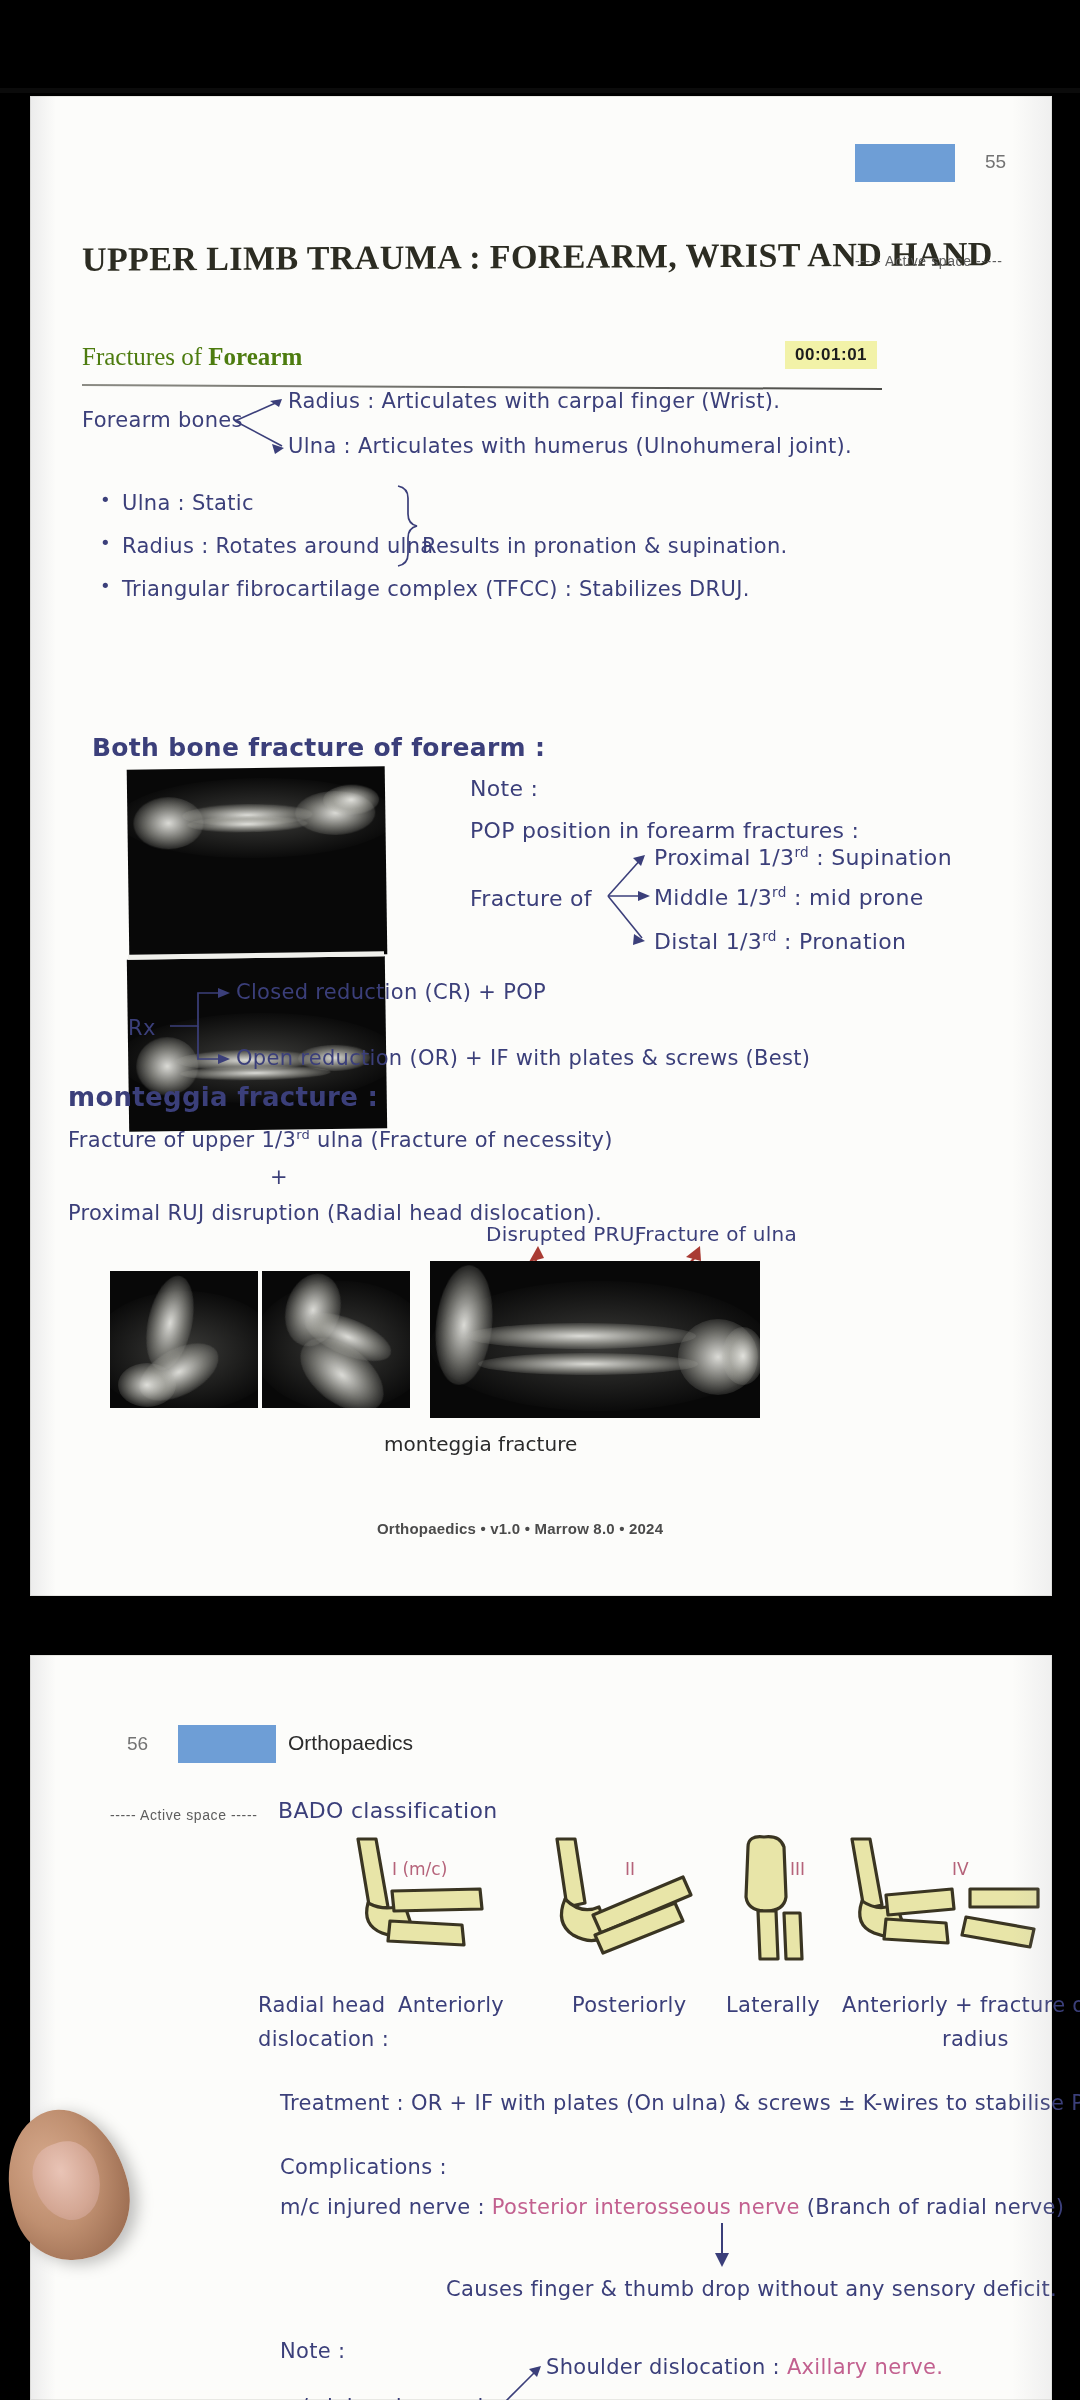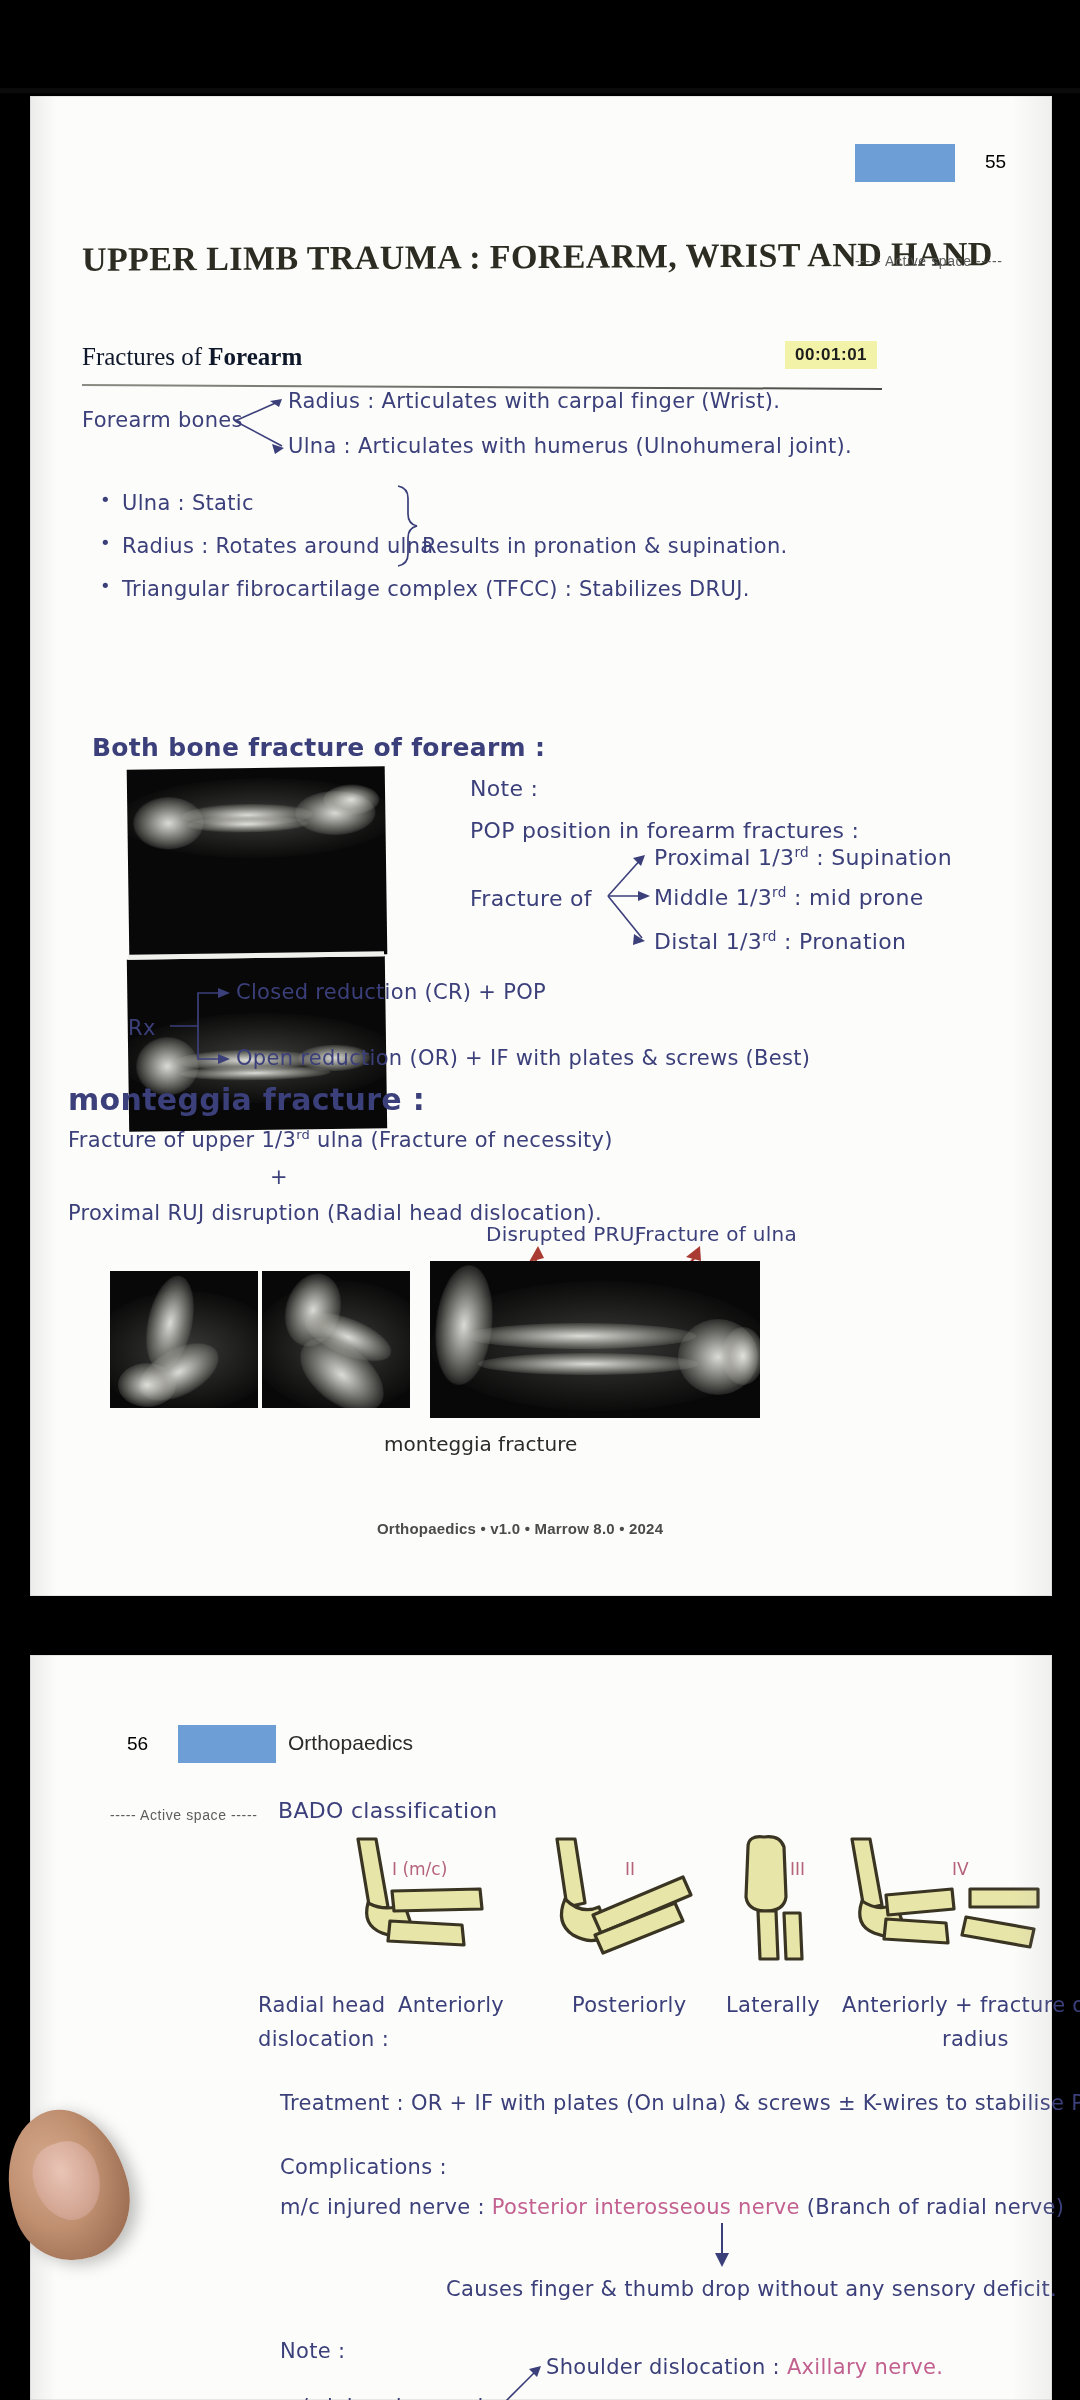--- a/index.html
+++ b/index.html
@@ -53,60 +53,60 @@
   .hand {
     font-family: "DejaVu Sans", sans-serif;
     color:#3b3f7a;
     letter-spacing:.3px;
   }
   .pink { color:#c2608f; }
 
   
   .pagenum {
     font-family:"Liberation Sans", sans-serif;
-    font-size:19px; color:#000000;
+    font-size:19px; color:#737373;
   }
   .blueblock { position:absolute; background:#6e9ed6; }
 
   
   .chapter-title {
     font-family:"Liberation Serif", serif;
     font-size:34px; font-weight:700;
     color:#2c2c22; letter-spacing:.4px;
     transform: skewY(-0.35deg);
   }
   .active-space {
     font-family:"Liberation Sans", sans-serif;
     font-size:14px; color:#5d5d5d; letter-spacing:.6px;
   }
 
   
   .section-head {
     font-family:"Liberation Serif", serif;
-    font-size:25px; color:#0f172a;
+    font-size:25px; color:#4d7c0f;
   }
   .section-head b { font-weight:700; }
   .section-rule {
     position:absolute; height:2px;
     background:linear-gradient(to right,#8b8b84,#4a4a46);
     transform: rotate(0.28deg);
   }
   .timestamp {
     font-family:"Liberation Sans", sans-serif;
     font-size:17px; font-weight:700; color:#1d1d1d;
     background:#f2f2a8; padding:4px 10px 4px 10px;
     letter-spacing:.5px;
   }
 
   
   .h20 { font-size:20px; }
   .h21 { font-size:21px; }
   .h22 { font-size:22px; }
   .h25 { font-size:25px; font-weight:700; }
-  .h26 { font-size:30px; font-weight:700; }
+  .h26 { font-size:26px; font-weight:700; }
 
   .sup { font-size:.62em; vertical-align:super; }
 
   
   .bullet::before{
     content:"•"; position:absolute; left:-22px; top:-2px; color:#3b3f7a; font-size:18px;
   }
 
   
   .ovl { position:absolute; left:0; top:0; pointer-events:none; }

